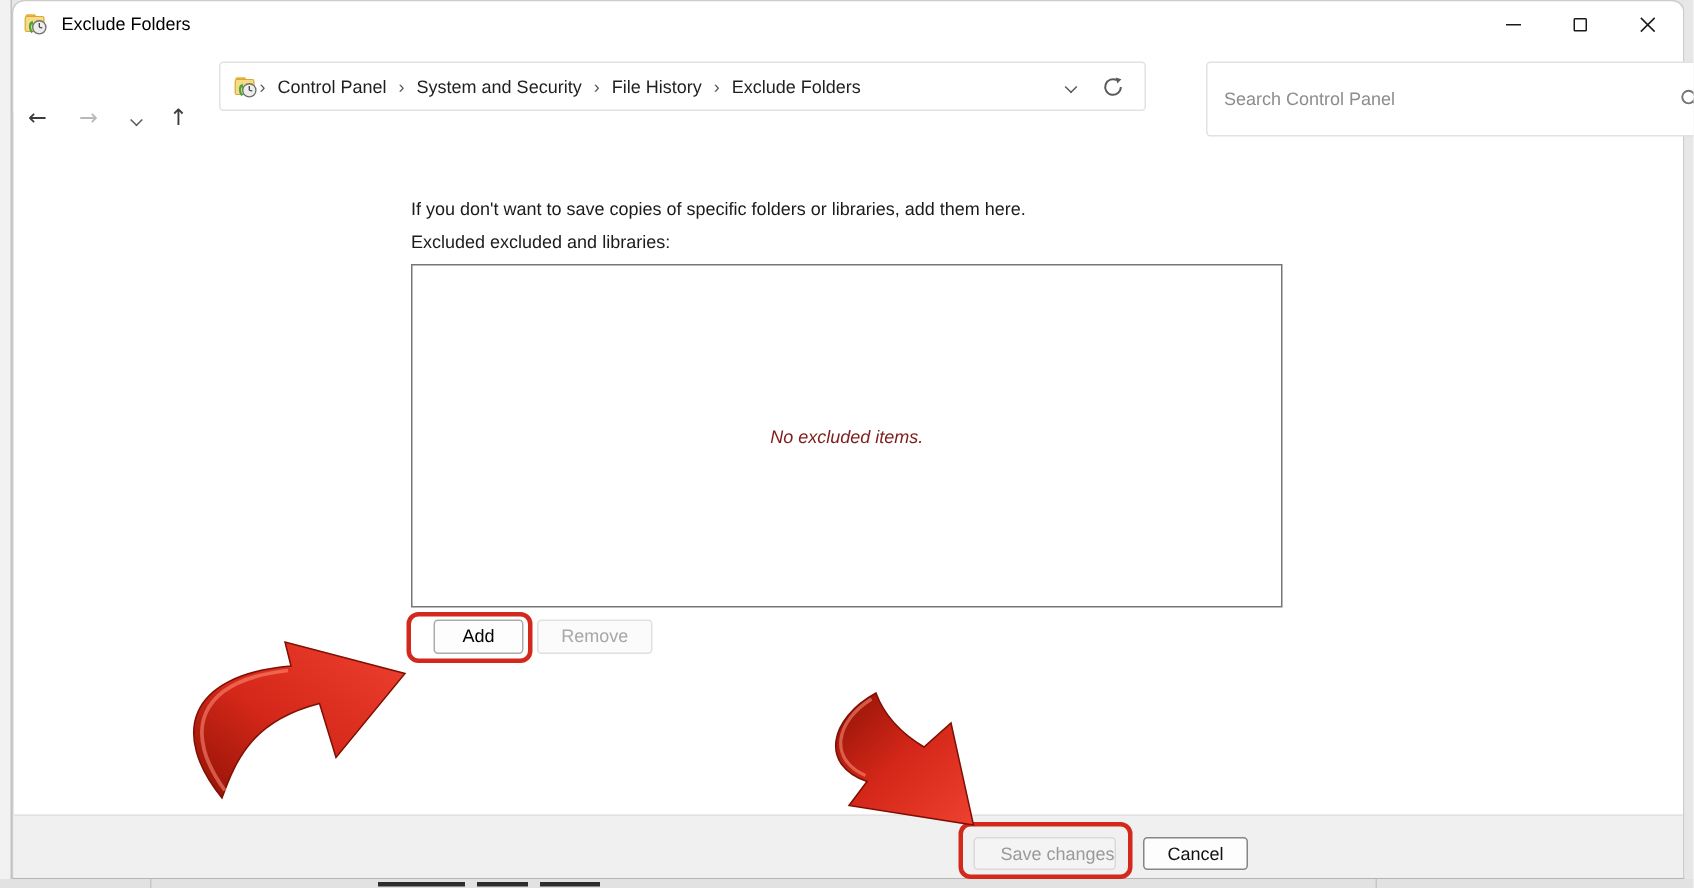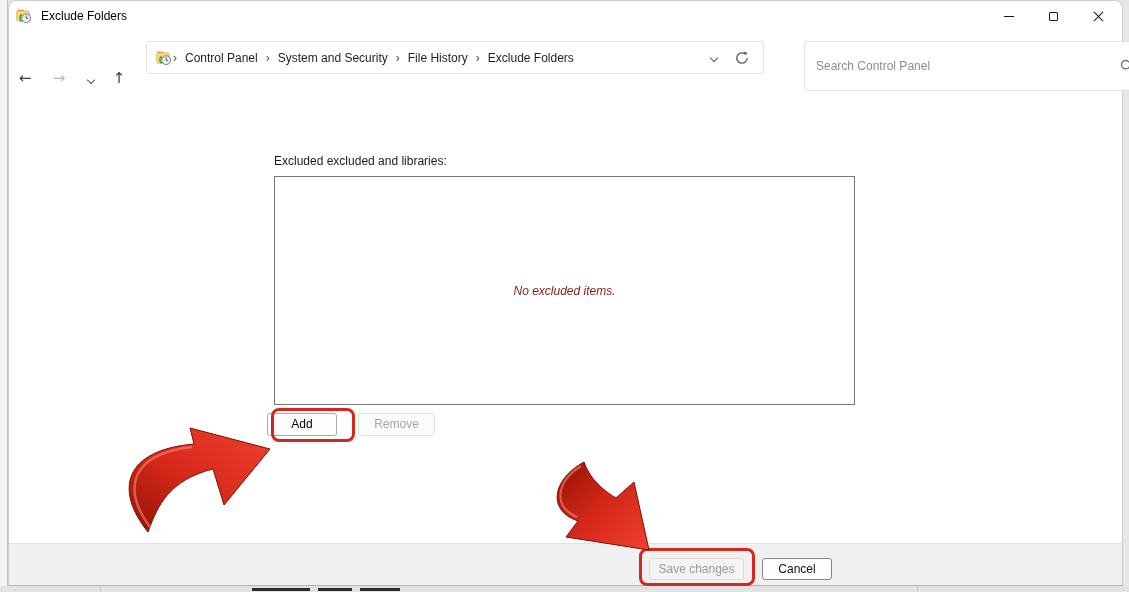--- a/index.html
+++ b/index.html
@@ -60,30 +60,30 @@
   
   .heading { position:absolute; left:265px; top:103px; font-size:16px; font-weight:400; color:#1f55c8; }
   .desc    { position:absolute; left:265px; top:131px; font-size:12px; color:#1b1b1b; }
   .listlabel{ position:absolute; left:265px; top:153px; font-size:12px; color:#1b1b1b; }
   .listbox { position:absolute; left:265px; top:175px; width:581px; height:229px;
     background:#fff; border:1px solid #767676; display:flex; align-items:center; justify-content:center; }
   .empty-text { font-size:12px; font-style:italic; color:#7f1d1d; }
 
   .btn { position:absolute; font-size:12px; border-radius:3px; text-align:center; cursor:default;
     font-family:"Liberation Sans","DejaVu Sans",sans-serif; }
-  .btn-add    { left:258px; top:412px; width:70px; height:23px; line-height:21px;
+  .btn-add    { left:280px; top:412px; width:60px; height:23px; line-height:21px;
     background:#fdfdfd; border:1px solid #ababab; color:#000; }
   .btn-remove { left:349px; top:412px; width:77px; height:23px; line-height:21px;
     background:#fbfbfb; border:1px solid #e0e0e0; color:#a7a7a7; }
 
   
   .footer { position:absolute; left:0; right:0; bottom:0; height:42px;
     background:#f0f0f0; border-top:1px solid #e2e2e2; }
   .btn-save   { left:640px; top:557px; width:95px; height:22px; line-height:20px;
-    background:#f4f4f4; border:1px solid #dadada; color:#9a9a9a; }
+    background:#f4f4f4; border:1px solid #dadada; color:#9a9a9a;text-align:right; }
   .btn-cancel { left:753px; top:557px; width:70px; height:22px; line-height:20px;
     background:#fdfdfd; border:1px solid #868686; color:#111; }
 
   
   .red-box { position:absolute; border:3px solid #d3281c; border-radius:8px; pointer-events:none; }
   .red-box-add  { left:262px; top:407px; width:84px; height:34px; }
   .red-box-save { left:630px; top:547px; width:116px; height:38px; }
 
   
   .bottom-strip { position:absolute; left:0; top:586px; width:1129px; height:6px; background:#e2e2e2; }
@@ -170,20 +170,21 @@
 
       <div class="searchbox">
         <span class="placeholder">Search Control Panel</span>
         <svg class="mag" width="14" height="14" viewBox="0 0 14 14">
           <circle cx="5.7" cy="5.7" r="4.2" fill="none" stroke="#757575" stroke-width="1.3"></circle>
           <line x1="8.9" y1="8.9" x2="12.6" y2="12.6" stroke="#757575" stroke-width="1.3"></line>
         </svg>
       </div>
     </div>
 
+    <div class="desc">If you don't want to save copies of specific folders or libraries, add them here.</div>
     <div class="listlabel">Excluded excluded and libraries:</div>
     <div class="listbox">
       <span class="empty-text">No excluded items.</span>
     </div>
     <button class="btn btn-add">Add</button>
     <button class="btn btn-remove">Remove</button>
 
     <div class="footer"></div>
     <button class="btn btn-save">Save changes</button>
     <button class="btn btn-cancel">Cancel</button>

